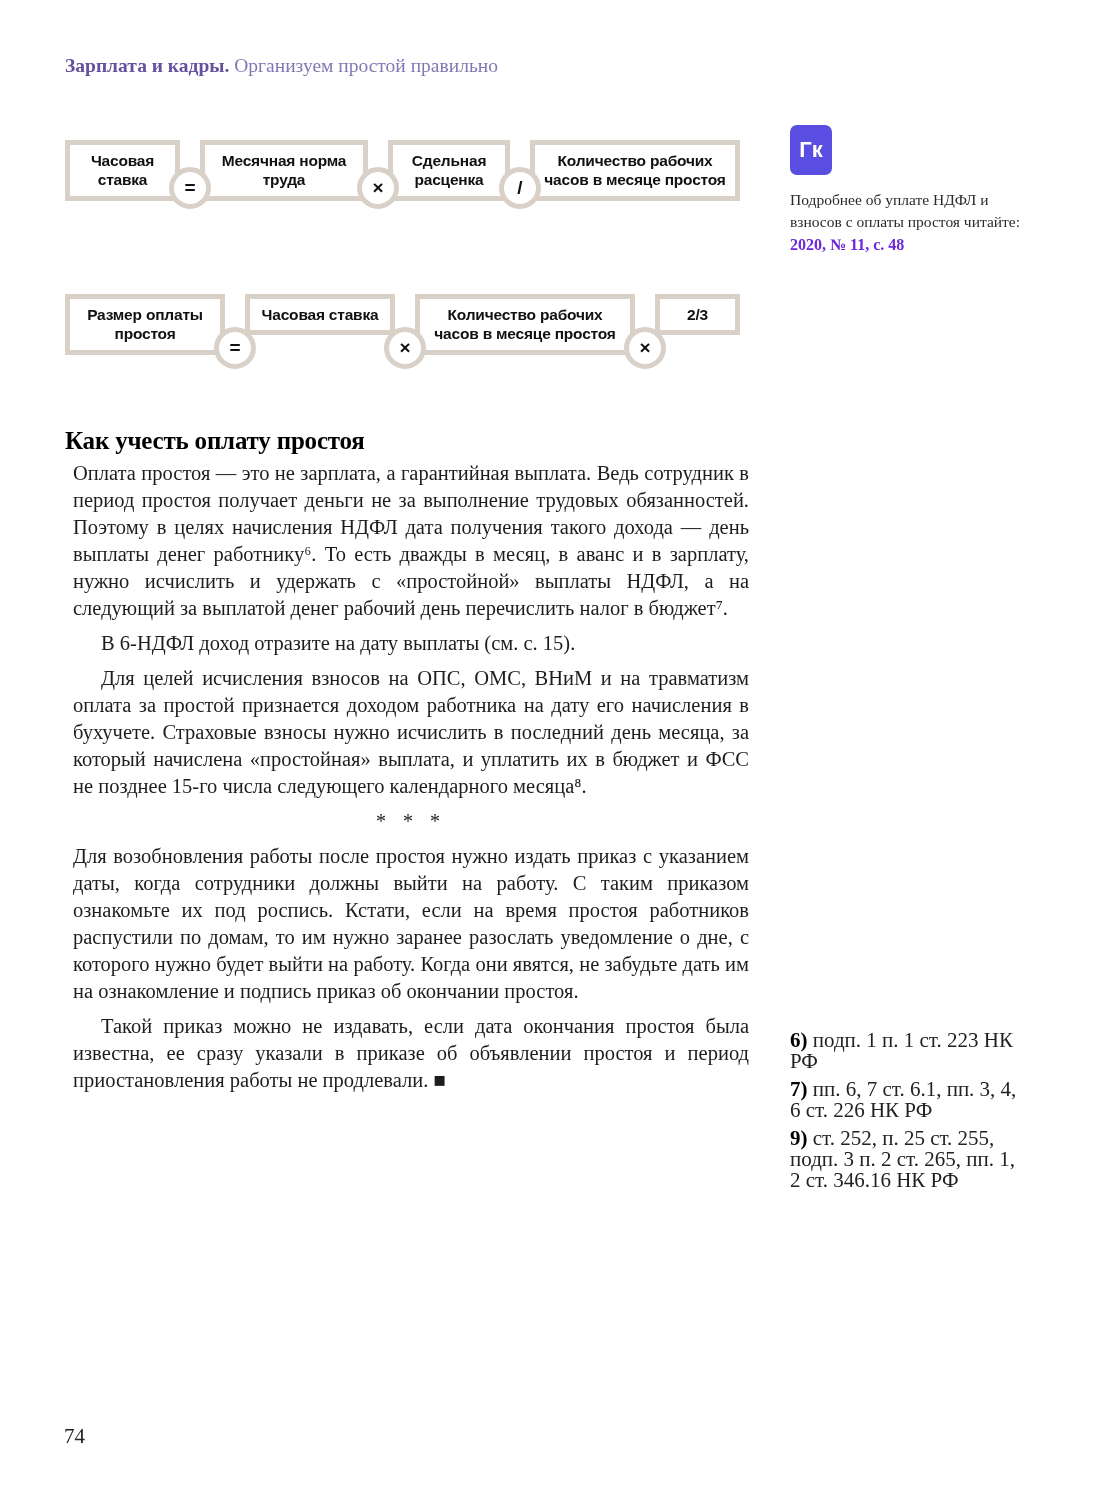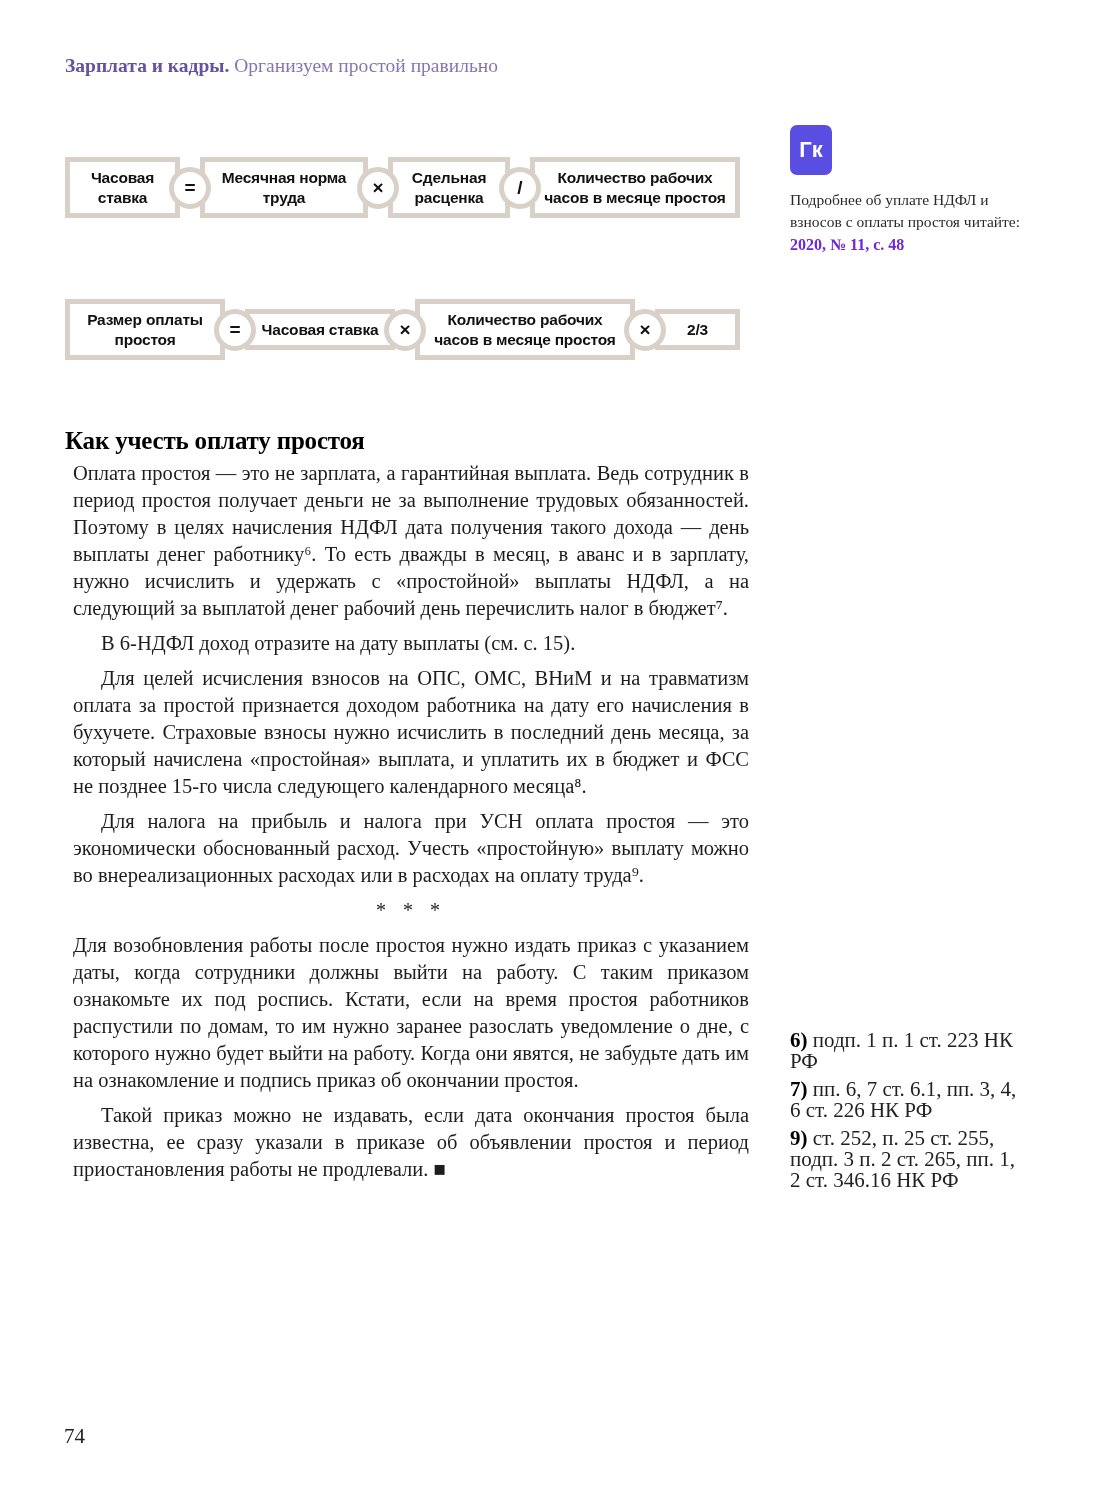--- a/index.html
+++ b/index.html
@@ -14,24 +14,24 @@
   
   .breadcrumb{
     position:absolute;left:65px;top:54px;width:700px;
     font-size:19.5px;line-height:1.2;
   }
   .breadcrumb .crumb-bold{font-weight:700;color:#64529f;}
   .breadcrumb .crumb-rest{color:#8476b3;}
   
   .formula-row{
     position:absolute;left:65px;width:675px;
-    display:flex;align-items:center;
+    display:flex;align-items:flex-start;
   }
   .formula-row.row1{top:140px;height:95px;}
-  .formula-row.row2{top:276px;height:107px;}
+  .formula-row.row2{top:294px;height:107px;}
   .fbox{
     background:#fff;border:5px solid #d9d0c8;box-sizing:border-box;
     display:flex;align-items:center;justify-content:center;text-align:center;
     font-family:"Liberation Sans", sans-serif;font-weight:700;
     font-size:15.5px;line-height:1.25;letter-spacing:-0.2px;color:#111;
     padding:6px 8px;flex:0 0 auto;z-index:1;
   }
   .fop{
     width:42px;height:42px;margin:0 -11px;flex:0 0 42px;
     border-radius:50%;background:#fff;border:5px solid #d9d0c8;
@@ -108,21 +108,20 @@
     <p class="side-note-text">Подробнее об уплате НДФЛ и взносов с оплаты простоя читайте:</p>
     <p class="side-note-ref">2020, № 11, с. 48</p>
   </div>
 
   <h2 class="section-heading">Как учесть оплату простоя</h2>
 
   <div class="body-col">
     <p>Оплата простоя — это не зарплата, а гарантийная выплата. Ведь сотрудник в период простоя получает деньги не за выполнение трудовых обязанностей. Поэтому в целях начисления НДФЛ дата получения такого дохода — день выплаты денег работнику⁶. То есть дважды в месяц, в аванс и в зарплату, нужно исчислить и удержать с «простойной» выплаты НДФЛ, а на следующий за выплатой денег рабочий день перечислить налог в бюджет⁷.</p>
     <p class="indent">В 6-НДФЛ доход отразите на дату выплаты (см. с. 15).</p>
     <p class="indent">Для целей исчисления взносов на ОПС, ОМС, ВНиМ и на травматизм оплата за простой признается доходом работника на дату его начисления в бухучете. Страховые взносы нужно исчислить в последний день месяца, за который начислена «простойная» выплата, и уплатить их в бюджет и ФСС не позднее 15-го числа следующего календарного месяца⁸.</p>
-    <p class="indent">Для налога на прибыль и налога при УСН оплата простоя — это экономически обоснованный расход. Учесть «простойную» выплату можно во внереализационных расходах или в расходах на оплату труда⁹.</p>
     <p class="divider">* * *</p>
     <p>Для возобновления работы после простоя нужно издать приказ с указанием даты, когда сотрудники должны выйти на работу. С таким приказом ознакомьте их под роспись. Кстати, если на время простоя работников распустили по домам, то им нужно заранее разослать уведомление о дне, с которого нужно будет выйти на работу. Когда они явятся, не забудьте дать им на ознакомление и подпись приказ об окончании простоя.</p>
     <p class="indent">Такой приказ можно не издавать, если дата окончания простоя была известна, ее сразу указали в приказе об объявлении простоя и период приостановления работы не продлевали. ■</p>
   </div>
 
   <div class="footnotes">
     <p class="footnote"><span class="fn-num">6)</span><span> подп. 1 п. 1 ст. 223 НК РФ</span></p>
     <p class="footnote"><span class="fn-num">7)</span><span> пп. 6, 7 ст. 6.1, пп. 3, 4, 6 ст. 226 НК РФ</span></p>
     <p class="footnote"><span class="fn-num">9)</span><span> ст. 252, п. 25 ст. 255, подп. 3 п. 2 ст. 265, пп. 1, 2 ст. 346.16 НК РФ</span></p>
   </div>

